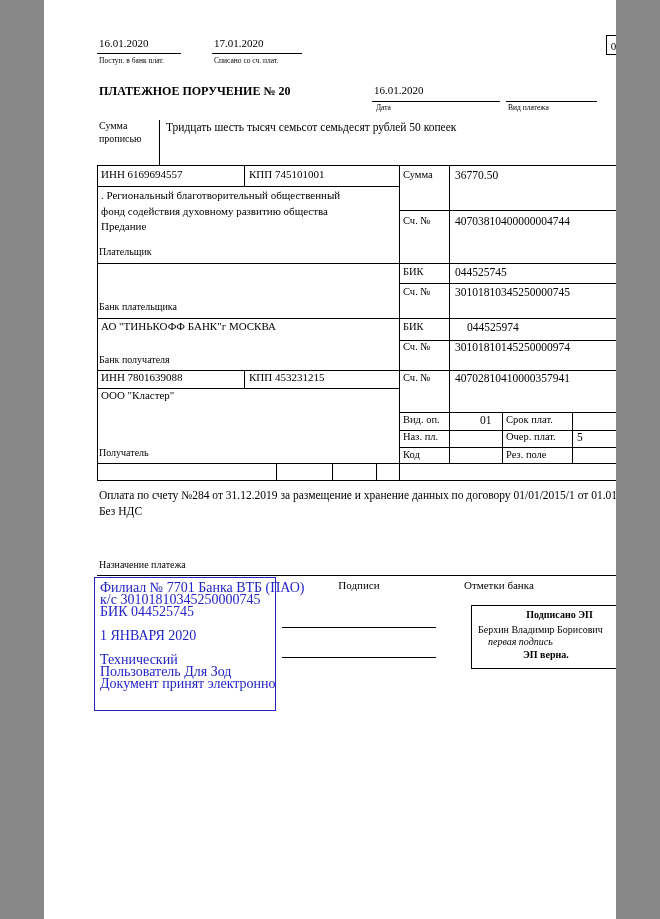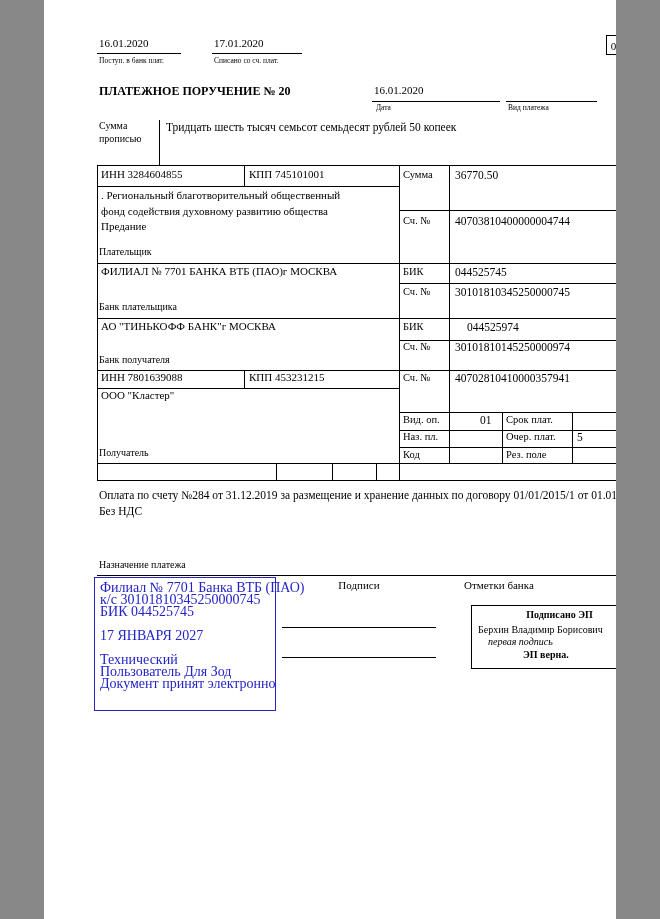--- a/index.html
+++ b/index.html
@@ -85,31 +85,30 @@
   <div class="vline" style="left:200px;top:165px;height:21px;"></div>
   <div class="vline" style="left:200px;top:370px;height:18px;"></div>
   <div class="vline" style="left:355px;top:165px;height:315px;"></div>
   <div class="vline" style="left:405px;top:165px;height:298px;"></div>
   <div class="vline" style="left:458px;top:412px;height:51px;"></div>
   <div class="vline" style="left:528px;top:412px;height:51px;"></div>
   <div class="vline" style="left:232px;top:463px;height:17px;"></div>
   <div class="vline" style="left:288px;top:463px;height:17px;"></div>
   <div class="vline" style="left:332px;top:463px;height:17px;"></div>
 
-  <div class="txt fs11" style="left:57px;top:169px;">ИНН 3284604855</div>
+  <div class="txt fs11" style="left:57px;top:169px;">ИНН 6169694557</div>
   <div class="txt fs11" style="left:205px;top:169px;">КПП 745101001</div>
   <div class="txt fs105" style="left:359px;top:169px;">Сумма</div>
   <div class="txt fs115" style="left:411px;top:169px;">36770.50</div>
 
   <div class="wrap fs11" style="left:57px;top:188px;width:242px;line-height:15.5px;">. Региональный благотворительный общественный фонд содействия духовному развитию общества Предание</div>
   <div class="txt fs105" style="left:359px;top:215px;">Сч. №</div>
   <div class="txt fs115" style="left:411px;top:215px;">40703810400000004744</div>
   <div class="txt fs10" style="left:55px;top:247px;">Плательщик</div>
 
-  <div class="txt fs11" style="left:57px;top:266px;">ФИЛИАЛ № 7701 БАНКА ВТБ (ПАО)г МОСКВА</div>
   <div class="txt fs105" style="left:359px;top:266px;">БИК</div>
   <div class="txt fs115" style="left:411px;top:266px;">044525745</div>
   <div class="txt fs105" style="left:359px;top:286px;">Сч. №</div>
   <div class="txt fs115" style="left:411px;top:286px;">30101810345250000745</div>
   <div class="txt fs10" style="left:55px;top:302px;">Банк плательщика</div>
 
   <div class="txt fs11" style="left:57px;top:321px;">АО "ТИНЬКОФФ БАНК"г МОСКВА</div>
   <div class="txt fs105" style="left:359px;top:321px;">БИК</div>
   <div class="txt fs115" style="left:411px;top:321px;padding-left:12px;">044525974</div>
   <div class="txt fs105" style="left:359px;top:341px;">Сч. №</div>
@@ -137,21 +136,21 @@
 
   <div class="wrap fs115" style="left:55px;top:487px;width:550px;line-height:16px;">Оплата по счету №284 от 31.12.2019 за размещение и хранение данных по договору 01/01/2015/1 от 01.01.2015 Без НДС</div>
   <div class="txt fs10" style="left:55px;top:560px;text-align:right;">Назначение платежа</div>
   <div class="hline" style="left:53px;top:575px;width:557px;"></div>
 
   <div class="stamp">
     <div>Филиал № 7701 Банка ВТБ (ПАО)</div>
     <div>к/с 30101810345250000745</div>
     <div>БИК 044525745</div>
     <div class="spacer"></div>
-    <div>17 ЯНВАРЯ 2027</div>
+    <div>1 ЯНВАРЯ 2020</div>
     <div class="spacer"></div>
     <div class="wraps">Технический Пользователь Для Зод</div>
     <div>Документ принят электронно</div>
   </div>
 
   <div class="txt fs11" style="left:250px;top:580px;width:130px;text-align:center;">Подписи</div>
   <div class="txt fs11" style="left:420px;top:580px;width:170px;text-align:left;">Отметки банка</div>
 
   <div class="hline" style="left:238px;top:627px;width:154px;"></div>
   <div class="hline" style="left:238px;top:657px;width:154px;"></div>

